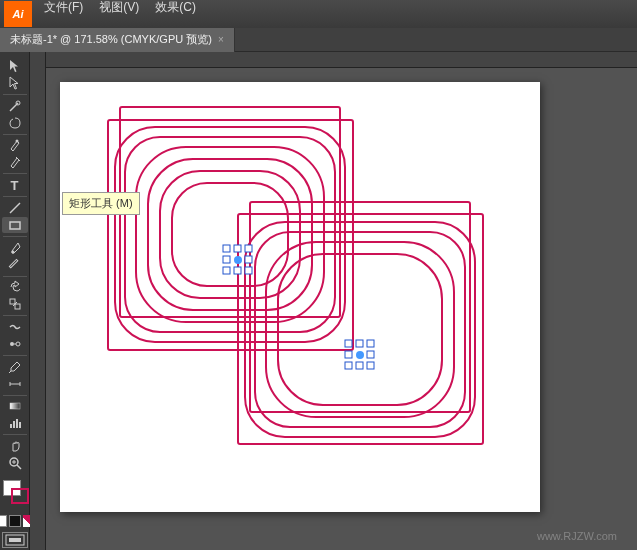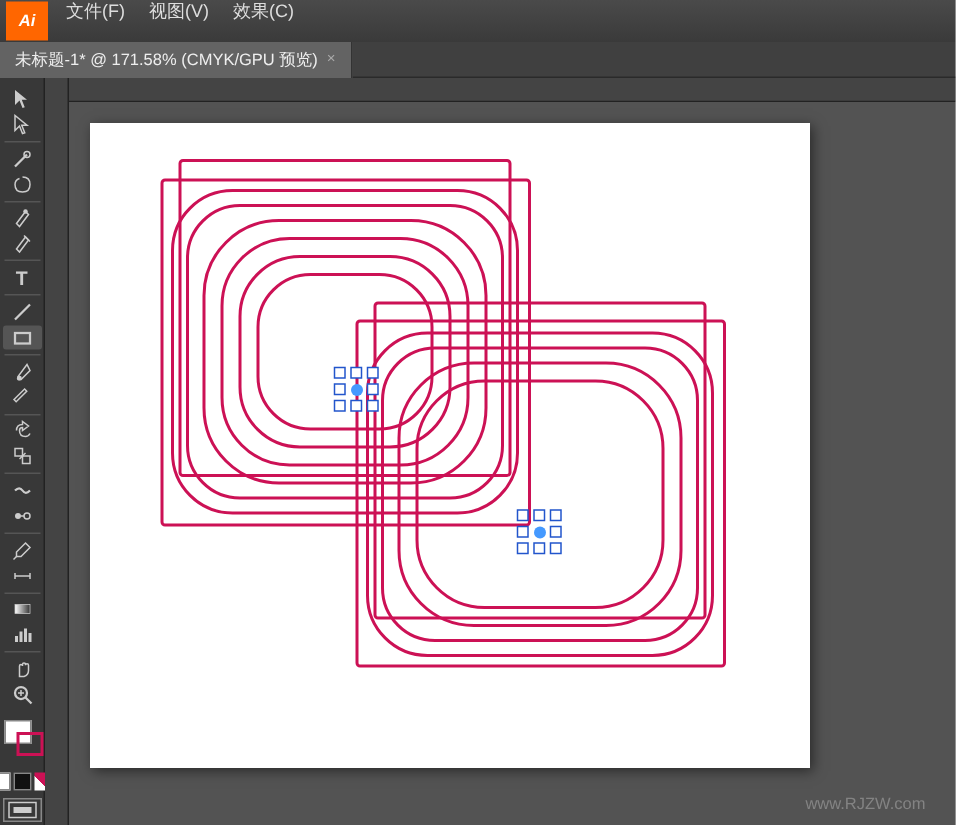--- a/index.html
+++ b/index.html
@@ -439,16 +439,17 @@
 
           <circle cx="300" cy="273" r="4" fill="#4499ff"></circle>
           <rect x="307" y="269" width="7" height="7" fill="white" stroke="#2255cc" stroke-width="1"></rect>
           <rect x="285" y="280" width="7" height="7" fill="white" stroke="#2255cc" stroke-width="1"></rect>
           <rect x="296" y="280" width="7" height="7" fill="white" stroke="#2255cc" stroke-width="1"></rect>
           <rect x="307" y="280" width="7" height="7" fill="white" stroke="#2255cc" stroke-width="1"></rect>
         </g>
       </svg>
     </div>
 
+    <div id="tooltip">矩形工具 (M)</div>
 
     <div id="watermark">www.RJZW.com</div>
   </div>
 </div>
 
 </body></html>

